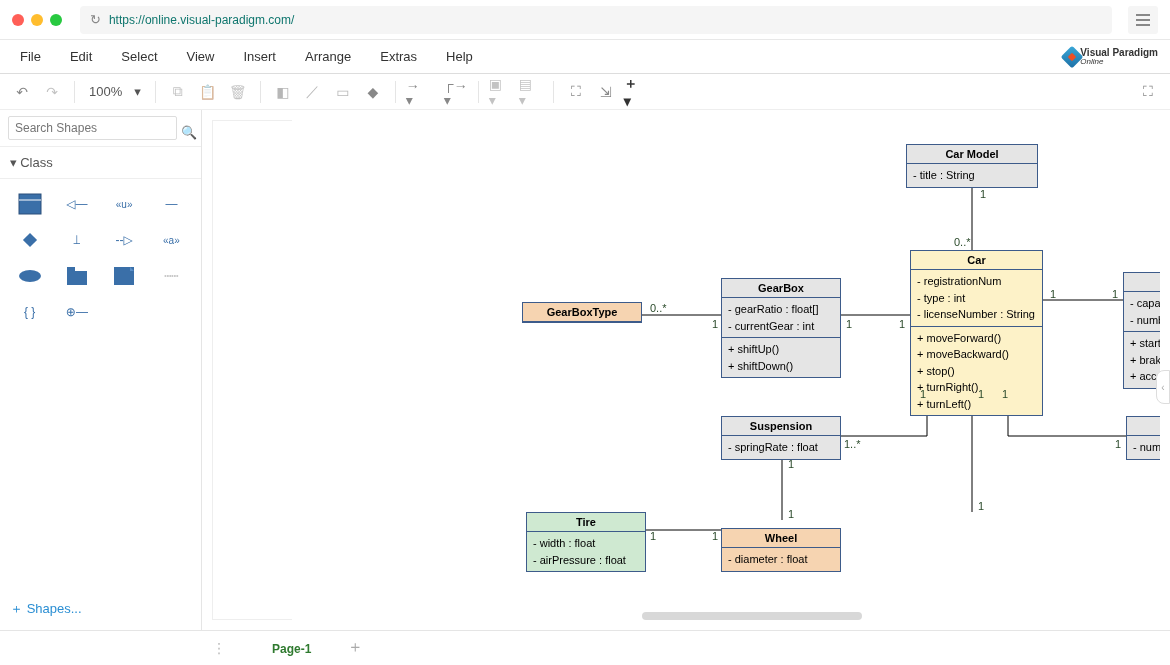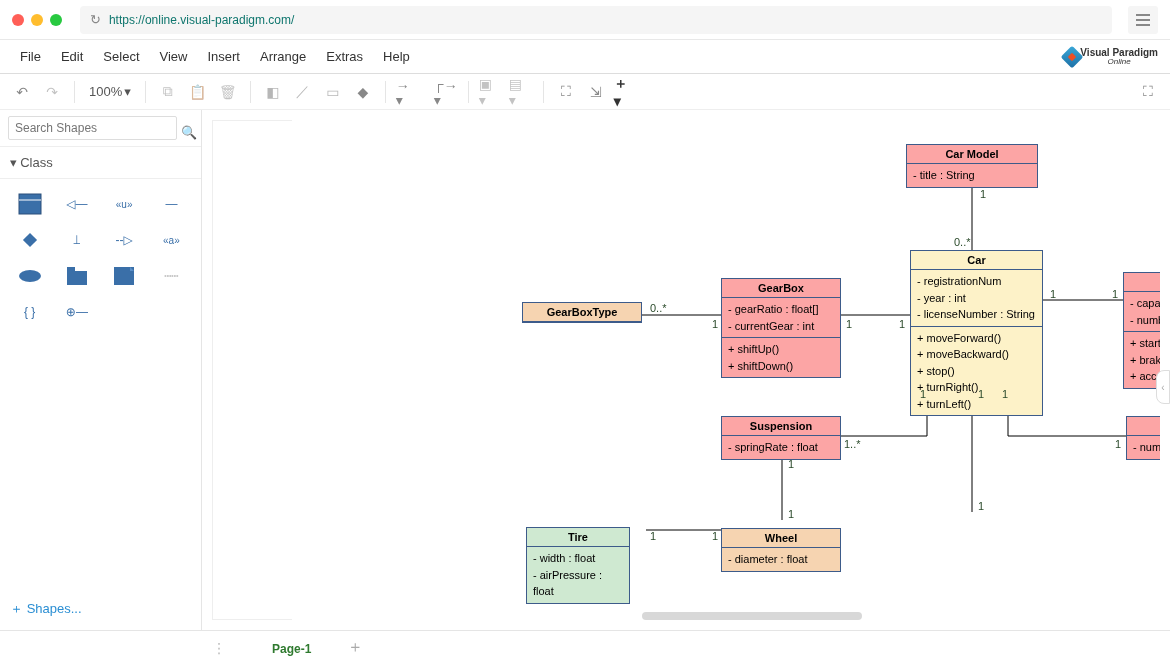--- a/index.html
+++ b/index.html
@@ -13,55 +13,55 @@
 .dot.yellow { background: #ffbd2e; }
 .dot.green { background: #28c940; }
 .urlbar { flex: 1; height: 28px; background: #f5f5f5; border-radius: 4px; display: flex; align-items: center; padding: 0 10px; color: #666; gap: 8px; }
 .reload { font-size: 13px; color: #888; }
 .url { font-size: 12px; color: #0f766e; }
 .hamburger { width: 30px; height: 28px; display: flex; flex-direction: column; justify-content: center; align-items: center; gap: 3px; margin-left: 10px; background: #f5f5f5; border-radius: 3px; }
 .hamburger span { width: 14px; height: 2px; background: #888; }
 
 
 .menubar { height: 34px; display: flex; align-items: center; padding: 0 12px; border-bottom: 1px solid #ddd; }
-.menubar .menus { display: flex; gap: 4px; }
+.menubar .menus { display: flex; gap: 13px; }
 .menu-item { padding: 6px 8px; cursor: pointer; font-size: 13px; color: #333; }
-.logo { margin-left: auto; display: flex; align-items: center; gap: 0; font-size: 10px; color: #333; text-align: center; }
+.logo { margin-left: auto; display: flex; align-items: center; gap: 0; font-size: 10px; color: #333; }
 .logo-diamond { width: 16px; height: 16px; background: linear-gradient(135deg, #3aa8d8, #1d6fa5); transform: rotate(45deg); position: relative; border-radius: 2px; }
 .logo-diamond::after { content:''; position:absolute; width:6px; height:6px; background:#f04e23; top:5px; left:5px; border-radius:1px; }
 .logo-text { display: flex; flex-direction: column; line-height: 1; }
 .logo-text b { font-weight: bold; font-size: 10px; }
 .logo-text i { font-style: italic; font-size: 8px; }
 
 
 .toolbar { height: 36px; display: flex; align-items: center; padding: 0 10px; border-bottom: 1px solid #eee; gap: 6px; }
 .toolbar .tb-btn { width: 24px; height: 24px; display: flex; align-items: center; justify-content: center; color: #888; font-size: 14px; cursor: pointer; }
 .toolbar .sep { width: 1px; height: 22px; background: #e5e5e5; margin: 0 4px; }
-.toolbar .zoom { color: #555; font-size: 13px; padding: 0 4px; display: flex; align-items: center; gap: 2px; }
+.toolbar .zoom { color: #555; font-size: 13px; padding: 0 4px; display: flex; align-items: center; gap: 12px; }
 
 
 .main { display: flex; height: 520px; }
 .sidebar { width: 202px; border-right: 1px solid #e5e5e5; background: #fff; display: flex; flex-direction: column; }
 .search-row { display: flex; align-items: flex-end; padding: 6px 8px; border-bottom: 1px solid #eee; gap: 4px; }
 .search-row input { flex: 1; border: 1px solid #ddd; padding: 4px 6px; font-size: 12px; border-radius: 2px; outline: none; }
 .search-icon { color: #888; cursor: pointer; font-size: 13px; }
 .dots3 { color: #bbb; font-size: 14px; padding: 0 2px; cursor: pointer; }
 .palette-section { padding: 8px 10px; color: #555; font-size: 13px; border-bottom: 1px solid #eee; }
 .palette-grid { display: grid; grid-template-columns: repeat(4, 1fr); gap: 10px 8px; padding: 12px 10px; }
 .palette-grid .shape { height: 26px; display: flex; align-items: center; justify-content: center; color: #3a6fa8; cursor: pointer; }
 .shapes-btn { margin-top: auto; color: #2a8ed3; padding: 12px 10px; font-size: 13px; cursor: pointer; }
 
 .canvas-wrap { flex: 1; position: relative; background: #fff; }
 .canvas { position: absolute; inset: 10px 10px 10px 10px; background: #fff; overflow: hidden; box-shadow: inset 0 0 0 1px #eee; }
 .canvas-page { position: absolute; left: 80px; top: 0; width: 1050px; height: 500px; background: #fff; }
 .scrollbar-h { position: absolute; left: 430px; bottom: 0; width: 220px; height: 8px; background: #d8d8d8; border-radius: 4px; }
 .expand-handle { position: absolute; right: 0; top: 50%; width: 14px; height: 34px; background: #fff; border: 1px solid #ddd; border-radius: 8px 0 0 8px; display: flex; align-items: center; justify-content: center; color: #aaa; font-size: 10px; cursor: pointer; }
 
 
-.uml { position: absolute; background: #fca5a5; border: 1px solid #3d5b8a; font-size: 11px; }
+.uml { position: absolute; background: #e5e5e5; border: 1px solid #3d5b8a; font-size: 11px; }
 .uml .uml-title { text-align: center; font-weight: bold; padding: 3px 6px; border-bottom: 1px solid #3d5b8a; }
 .uml .uml-sec { padding: 3px 6px; border-bottom: 1px solid #3d5b8a; line-height: 1.5; }
 .uml .uml-sec:last-child { border-bottom: none; }
 .uml.orange { background: #f6d4b1; margin-top: 8px; }
 .uml.yellow { background: #fdf2c8; }
 .uml.green { background: #cfe9d1; }
 
 .rel-label { position: absolute; font-size: 11px; color: #2a4a2a; }
 
 
@@ -228,21 +228,21 @@
               <div>- title : String</div>
             </div>
         </div>
         <span class="rel-label" style="left:688px; top:68px">1</span>
         <span class="rel-label" style="left:662px; top:116px">0..*</span>
 
         <div class="uml yellow" style="left:618px; top:130px; width:133px">
           <div class="uml-title">Car</div>
           <div class="uml-sec">
             <div>- registrationNum</div>
-            <div>- year : int</div>
+            <div>- type : int</div>
             <div>- licenseNumber : String</div>
           </div>
           <div class="uml-sec">
             <div>+ moveForward()</div>
             <div>+ moveBackward()</div>
             <div>+ stop()</div>
             <div>+ turnRight()</div>
             <div>+ turnLeft()</div>
           </div>
         </div>
@@ -302,21 +302,21 @@
 
         <div class="uml orange" style="left:429px; top:400px; width:120px">
           <div class="uml-title">Wheel</div>
           <div class="uml-sec">
               <div>- diameter : float</div>
             </div>
         </div>
         <span class="rel-label" style="left:496px; top:338px">1</span>
         <span class="rel-label" style="left:496px; top:388px">1</span>
 
-        <div class="uml green" style="left:234px; top:407px; width:104px">
+        <div class="uml green" style="left:234px; top:392px; width:120px">
           <div class="uml-title">Tire</div>
           <div class="uml-sec">
             <div>- width : float</div>
             <div>- airPressure : float</div>
           </div>
         </div>
         <span class="rel-label" style="left:358px; top:410px">1</span>
         <span class="rel-label" style="left:420px; top:410px">1</span>
 
         <span class="rel-label" style="left:686px; top:268px">1</span>

